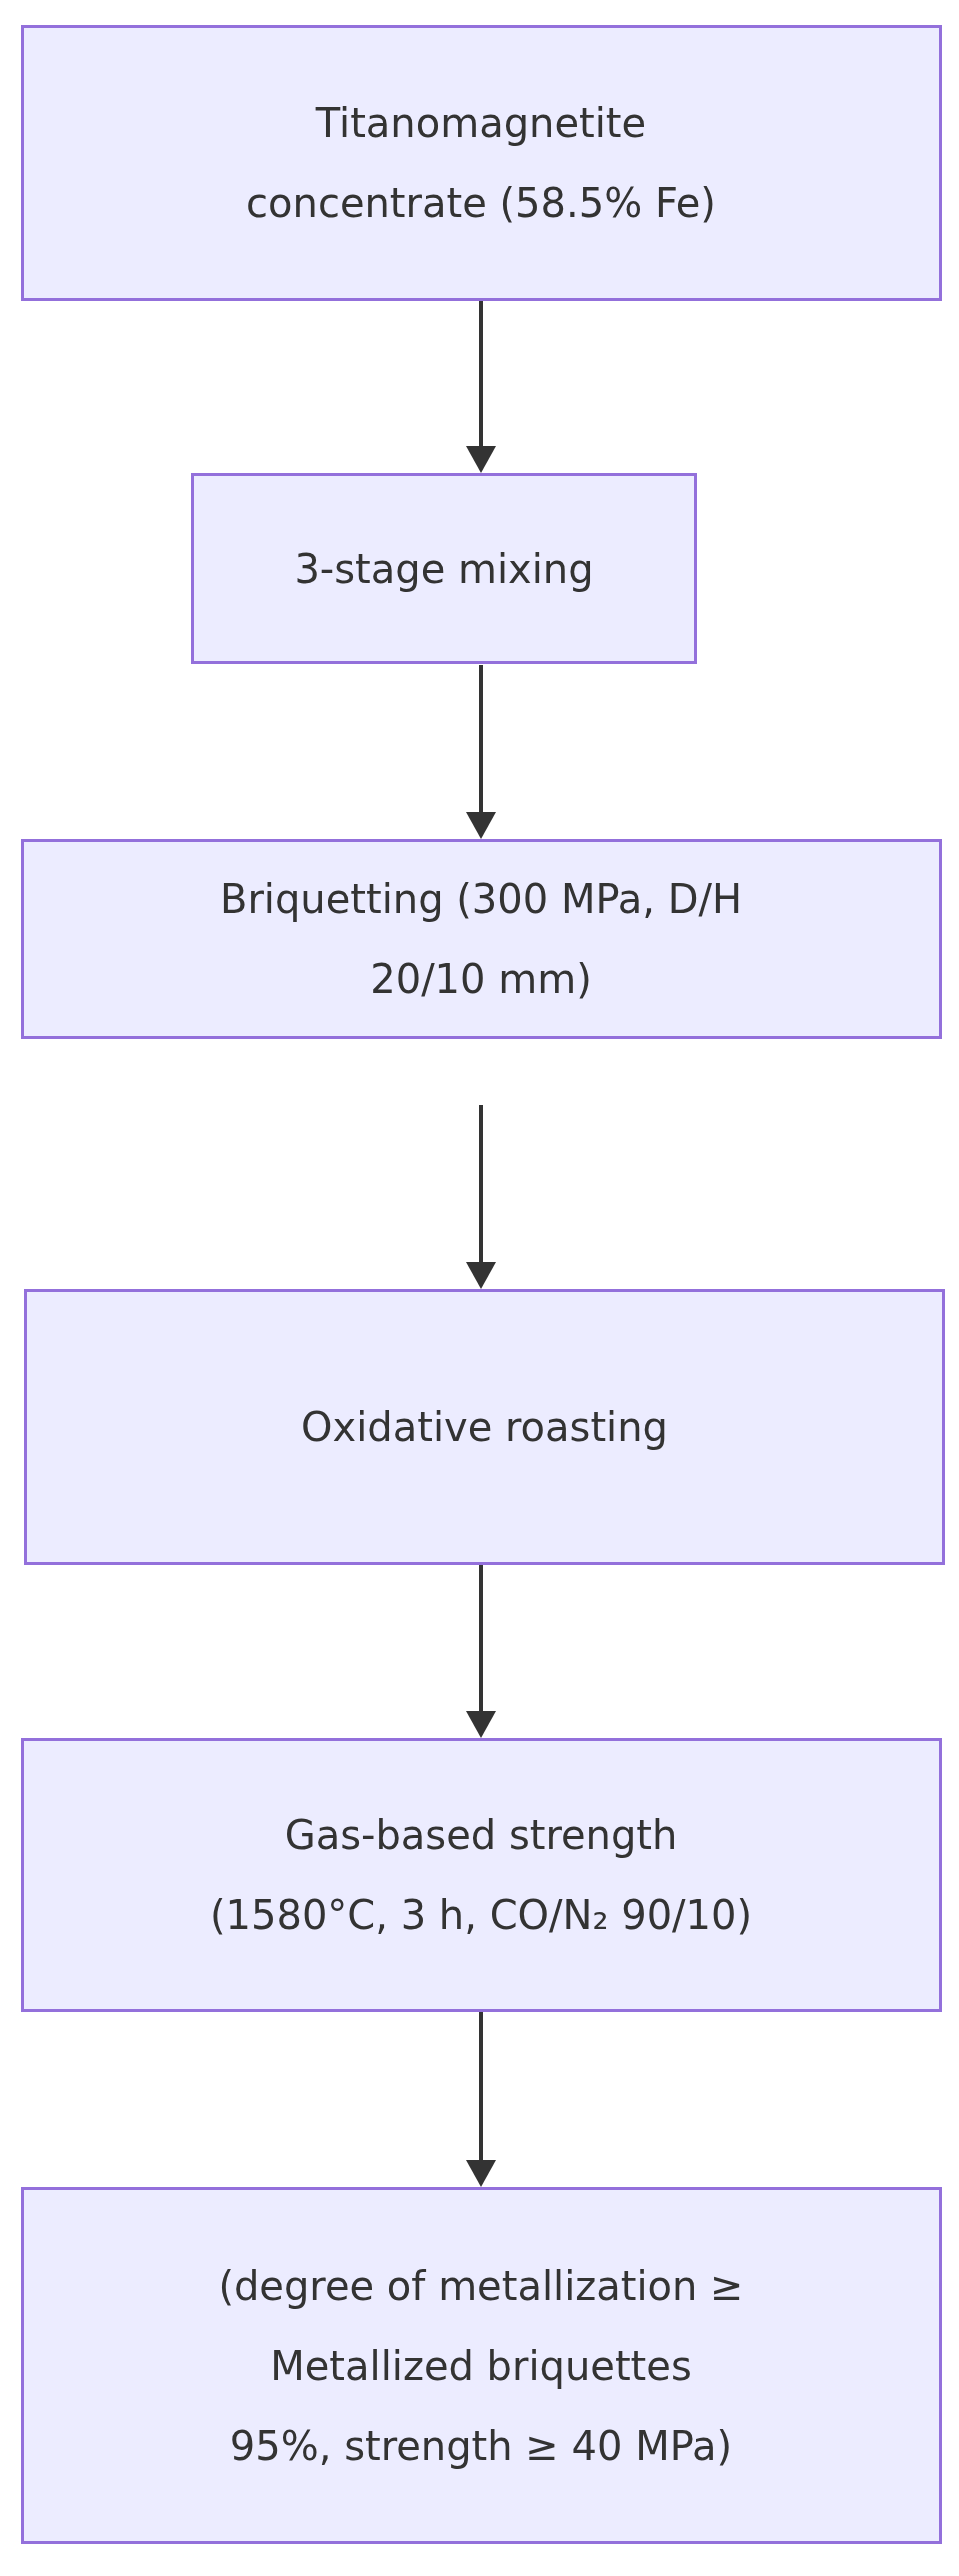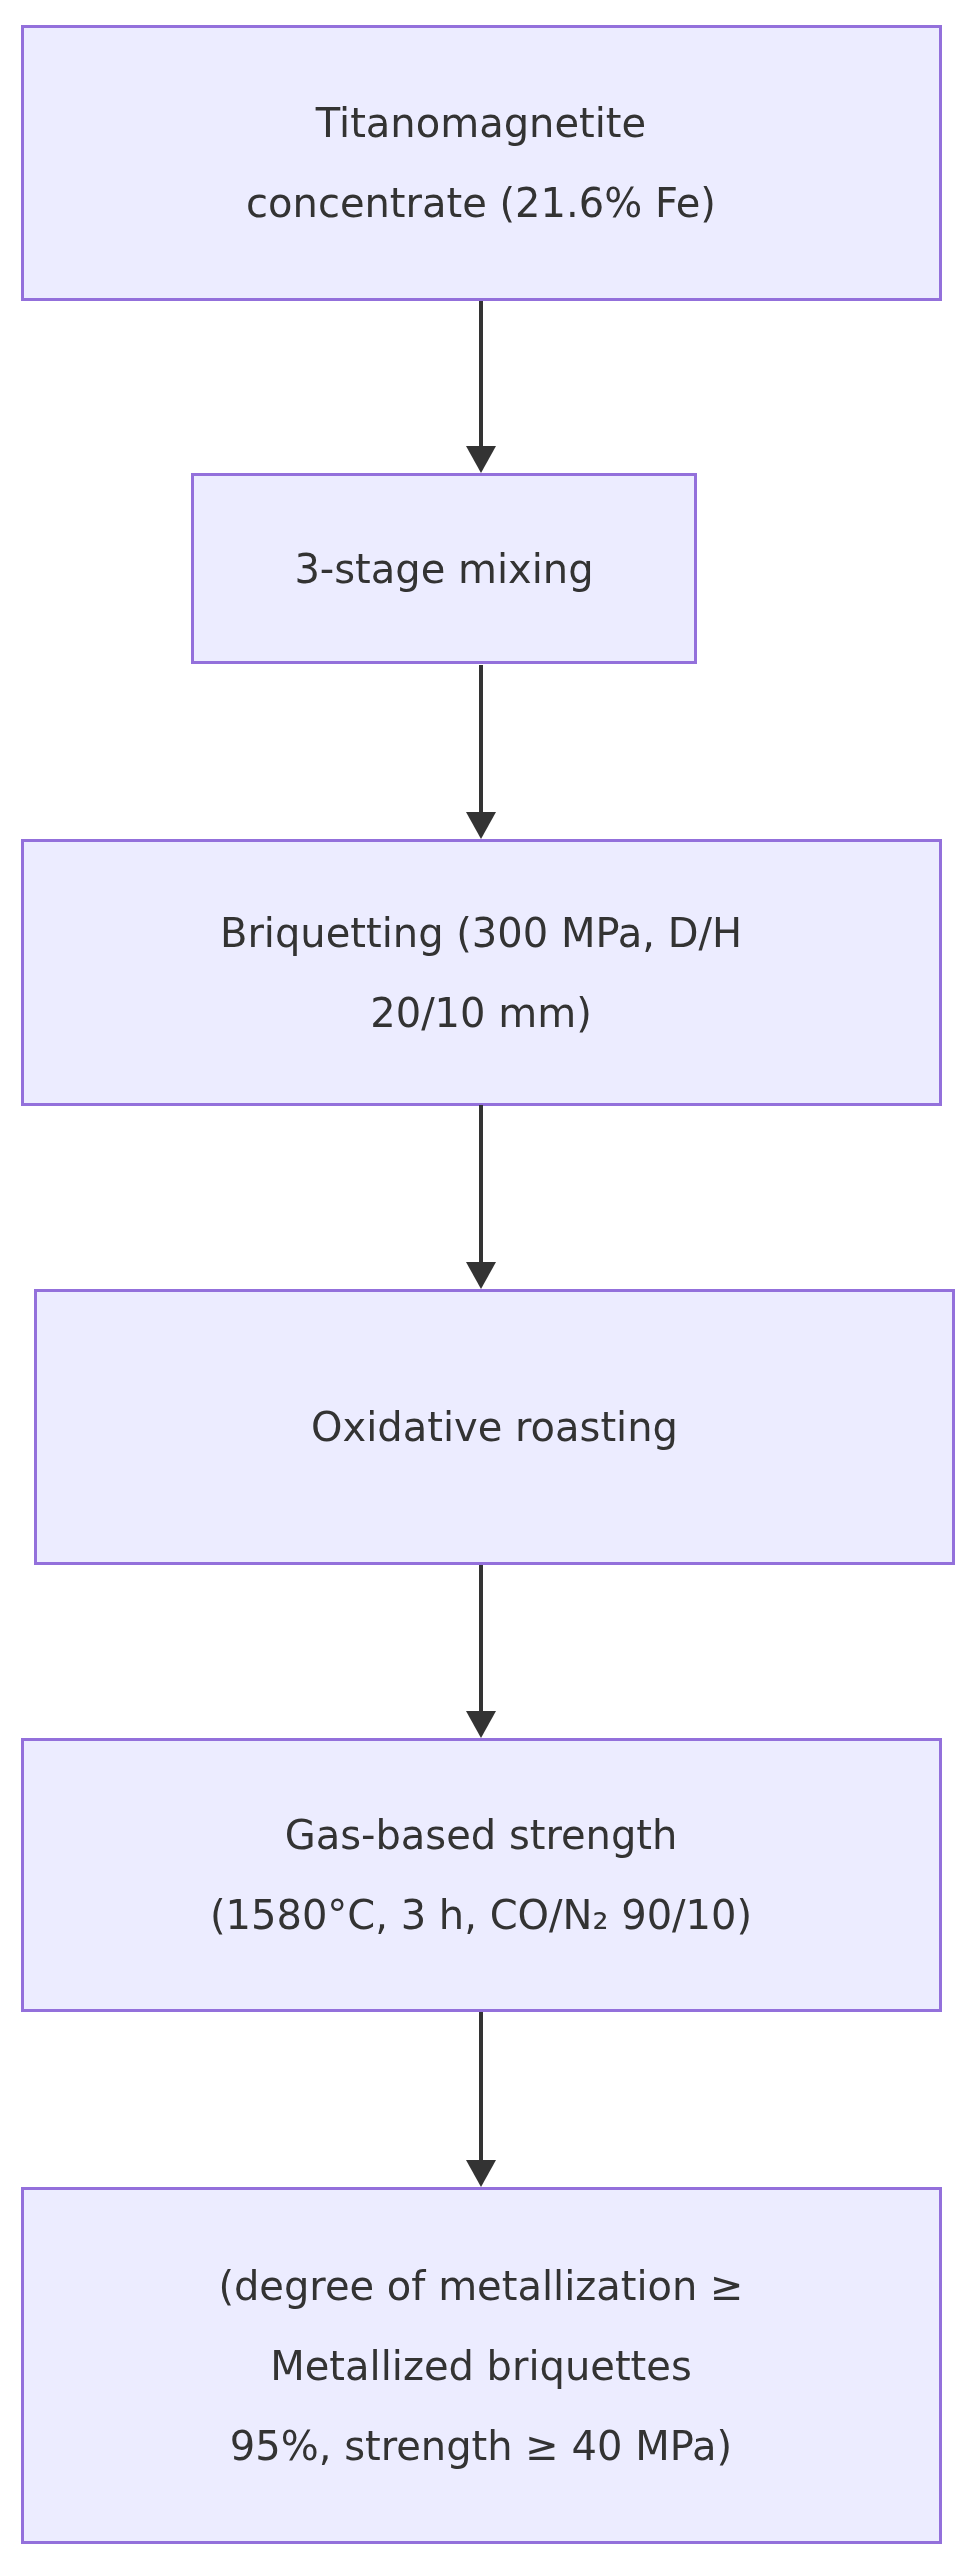--- a/index.html
+++ b/index.html
@@ -29,22 +29,22 @@
     flex-direction: column;
     justify-content: center;
     align-items: center;
     text-align: center;
     font-size: 40px;
     line-height: 80px;
   }
   .node .line { white-space: nowrap; }
   .node-1 { left: 20.5px;  top: 25px;   width: 921px; height: 276px; }
   .node-2 { left: 191px; top: 473px;  width: 506px; height: 191px; }
-  .node-3 { left: 20.5px;  top: 839px;  width: 921px; height: 267px; }
-  .node-4 { left: 34px;  top: 1289px; width: 921px; height: 276px; }
+  .node-3 { left: 20.5px;  top: 839px;  width: 921px; height: 200px; }
+  .node-4 { left: 24px;  top: 1289px; width: 921px; height: 276px; }
   .node-5 { left: 20.5px;  top: 1738px; width: 921px; height: 274px; }
   .node-6 { left: 20.5px;  top: 2187px; width: 921px; height: 357px; }
   .edge {
     position: absolute;
     left: 465px;
     width: 32px;
     display: flex;
     flex-direction: column;
     align-items: center;
   }
@@ -66,21 +66,21 @@
   .edge-4 { top: 1565px; height: 173px; }
   .edge-5 { top: 2012px; height: 175px; }
 </style>
 </head>
 <body>
 
 <div class="canvas">
 
   <div class="node node-1">
     <div class="line">Titanomagnetite</div>
-    <div class="line">concentrate (21.6% Fe)</div>
+    <div class="line">concentrate (58.5% Fe)</div>
   </div>
 
   <div class="edge edge-1">
     <div class="edge-line"></div>
     <div class="edge-head"></div>
   </div>
 
   <div class="node node-2">
     <div class="line">3-stage mixing</div>
   </div>

